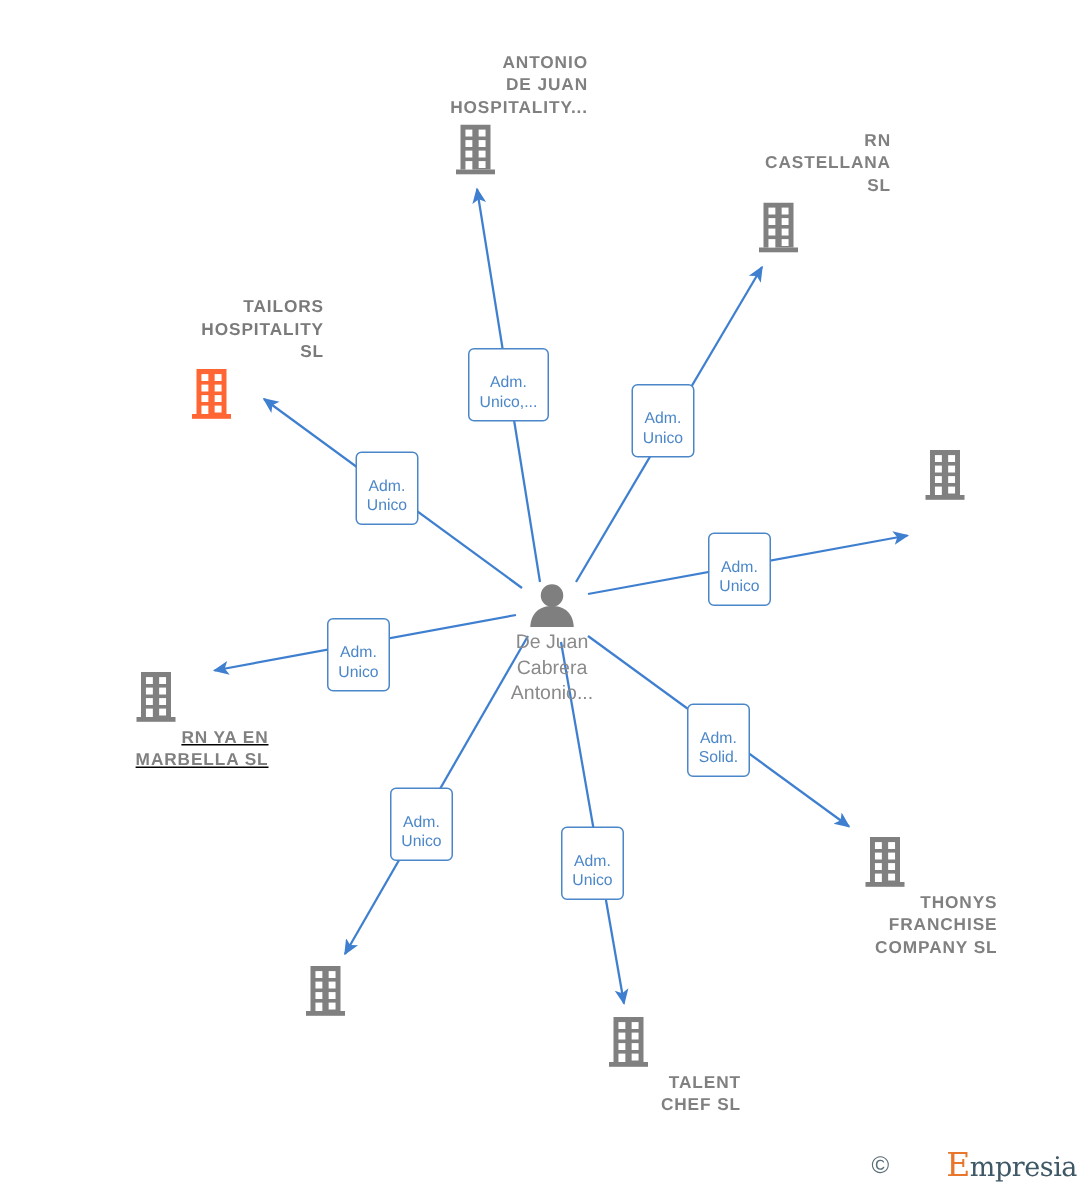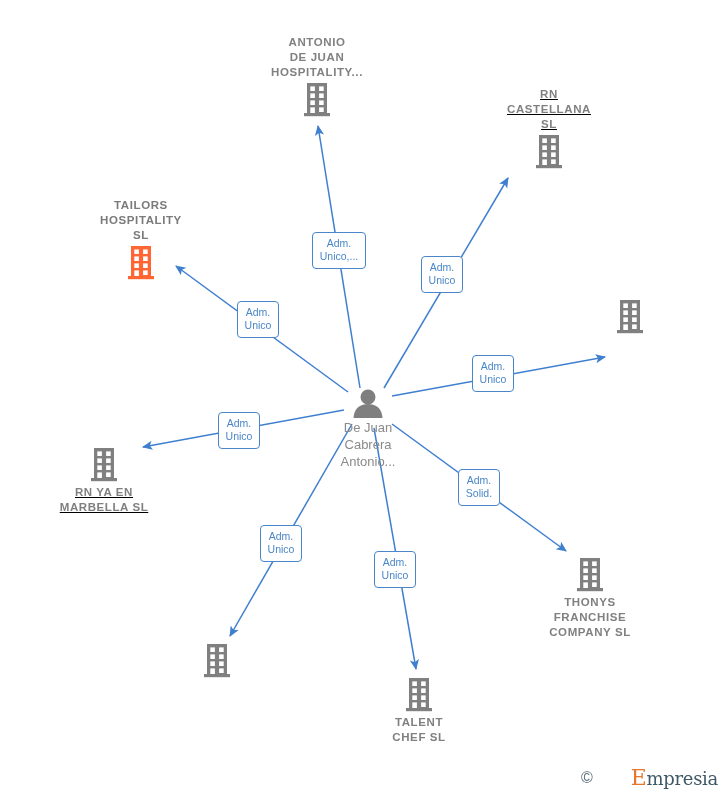--- a/index.html
+++ b/index.html
@@ -30,20 +30,21 @@
     width: 150px;
     margin-left: -75px;
   }
   .node-label {
     font-size: 11.5px;
     letter-spacing: 0.6px;
     line-height: 15px;
     color: #808080;
     font-weight: bold;
     white-space: pre-line;
+    text-align: right;
   }
   .node-label.highlight {
     color: #7a7a7a;
   }
   .node-icon {
     display: block;
     margin: 0 auto;
     line-height: 0;
   }
   .node.above .node-label { margin-bottom: 3px; }
@@ -65,21 +66,21 @@
   .edge-label {
     position: absolute;
     box-sizing: border-box;
     border: 1.4px solid #4a86c8;
     border-radius: 4px;
     background: #ffffff;
     color: #4a86c8;
     font-size: 10.5px;
     line-height: 13px;
     text-align: center;
-    padding: 4px 7px 5px 7px;
+    padding: 16px 7px 5px 7px;
     white-space: pre-line;
     font-family: "Liberation Sans", sans-serif;
   }
   #watermark {
     position: absolute;
     right: 10px;
     bottom: 6px;
     display: flex;
     align-items: center;
     gap: 6px;
@@ -148,21 +149,21 @@
             <rect x="8.3" y="3.4" width="4.6" height="4.6" fill="#ffffff"></rect>
             <rect x="17.1" y="3.4" width="4.6" height="4.6" fill="#ffffff"></rect>
             <rect x="8.3" y="10.4" width="4.6" height="4.6" fill="#ffffff"></rect>
             <rect x="17.1" y="10.4" width="4.6" height="4.6" fill="#ffffff"></rect>
             <rect x="8.3" y="17.4" width="4.6" height="4.6" fill="#ffffff"></rect>
             <rect x="17.1" y="17.4" width="4.6" height="4.6" fill="#ffffff"></rect>
             <rect x="8.3" y="24.4" width="4.6" height="5.6" fill="#ffffff"></rect>
             <rect x="17.1" y="24.4" width="4.6" height="4.6" fill="#ffffff"></rect>
           </svg></span>
       </div>
-      <div class="node above" style="left: 549px; top: 87px; text-decoration: underline;">
+      <div class="node above" style="left: 519px; top: 87px;">
         <div class="node-label">RN
 CASTELLANA
 SL</div>
         <span class="node-icon"><svg width="30" height="34" viewBox="0 0 30 34">
             <path d="M5 0 H25 V30 H5 Z" fill="#808080"></path>
             <rect x="2" y="30" width="26" height="3.2" fill="#808080"></rect>
             <rect x="8.3" y="3.4" width="4.6" height="4.6" fill="#ffffff"></rect>
             <rect x="17.1" y="3.4" width="4.6" height="4.6" fill="#ffffff"></rect>
             <rect x="8.3" y="10.4" width="4.6" height="4.6" fill="#ffffff"></rect>
             <rect x="17.1" y="10.4" width="4.6" height="4.6" fill="#ffffff"></rect>

